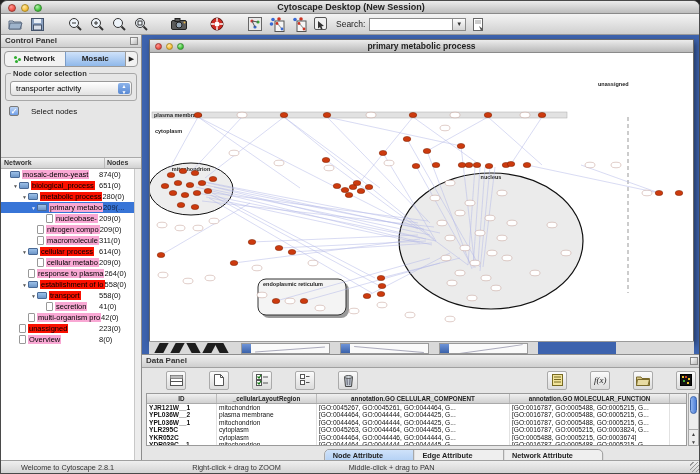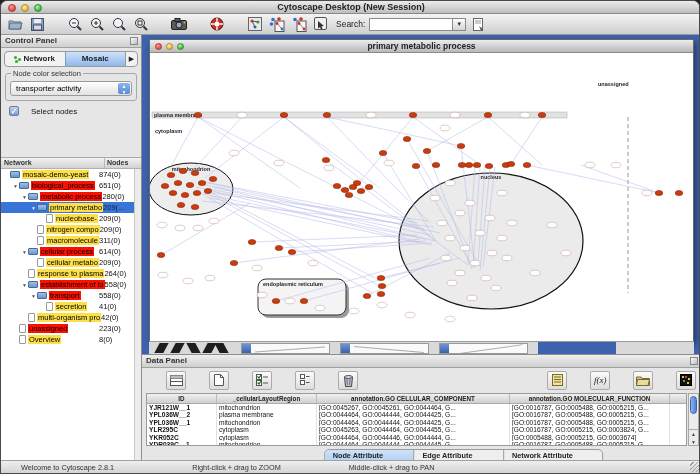--- a/index.html
+++ b/index.html
@@ -46,21 +46,21 @@
     border-radius:4px; background:#f2f2f2; height:16px; overflow:hidden; }
   .cp-tab { flex:1; text-align:center; font-size:8px; font-weight:bold; color:#222; line-height:14px;
     display:flex; align-items:center; justify-content:center; gap:2px; }
   .cp-tab.sel { background:linear-gradient(#cfe2fa,#8fb8ea); border-left:1px solid #7a9cc8; }
   .cp-tab-arrow { width:12px; font-size:7px; text-align:center; color:#222; border-left:1px solid #9a9a9a; line-height:14px;}
   .net-glyph { width:7px; height:7px; position:relative; }
   .net-glyph i { position:absolute; width:3px; height:3px; border-radius:50%; background:#2fae2f; }
   .groupbox { position:relative; margin:6px 4px 0 4px; border:1px solid #a8a8a8; border-radius:3px;
     padding:7px 4px 4px 4px; }
   .groupbox .legend { position:absolute; top:-5px; left:5px; background:#e6e6e6; font-size:7.5px;
-    font-weight:normal; color:#333; padding:0 2px; }
+    font-weight:bold; color:#333; padding:0 2px; }
   .mac-select { display:flex; align-items:center; height:15px; border:1px solid #9a9a9a; border-radius:3px;
     background:linear-gradient(#ffffff,#e2e2e2); font-size:8px; padding-left:5px; position:relative; }
   .mac-select .stepper { position:absolute; right:1px; top:1px; bottom:1px; width:12px; border-radius:2px;
     background:linear-gradient(#8db4ea,#5a8ad4); color:#fff; font-size:5px; line-height:6px; text-align:center; }
   .chk-row { display:flex; align-items:center; gap:4px; margin:5px 0 4px 8px; }
   .chk { width:10px; height:10px; border:1px solid #7a7a7a; border-radius:2px;
     background:linear-gradient(#bcd4f5,#6f9ee8); color:#fff; font-size:8px; line-height:9px; text-align:center; font-weight:bold;}
   .chk-lbl { font-size:8px; color:#111;margin-left:8px; }
 
   .tree-wrap { position:absolute; left:0; right:0; top:122px; bottom:0; background:#fff; border-top:1px solid #aaa; }
@@ -71,21 +71,21 @@
   .tree-body { position:absolute; top:11px; left:0; right:7px; bottom:0; overflow:hidden; }
   .tree-row { display:flex; align-items:center; height:11px; font-size:7.5px; white-space:nowrap; }
   .tree-row.selected { background:#3875d7; }
   .ind { flex:none; display:inline-block; }
   .exp { flex:none; width:7px; font-size:5px; color:#555; text-align:center; }
   .tree-row.selected .exp { color:#dce8fa; }
   .tico { flex:none; margin-right:2px; }
   .tico.folder { width:10px; height:7px; background:linear-gradient(#9cc0e8,#6d96c8); border:1px solid #4a6a96; border-radius:1px; }
   .tico.doc { width:7px; height:9px; background:#fff; border:1px solid #999; border-radius:1px; }
   .tlab { flex:none; padding:0 1px; color:#000; overflow:hidden; max-width:84px; }
-  .tlab.green { background:#fde047; }
+  .tlab.green { background:#f9a8d4; }
   .tlab.red { background:#fb1000; }
   .tcnt { margin-left:auto; flex:none; width:35px; color:#111; overflow:hidden; }
   .tree-row.selected .tcnt { color:#102040; }
   .tree-scroll { position:absolute; top:11px; right:0; bottom:0; width:7px; background:#ececec; border-left:1px solid #c8c8c8; }
 
   
   .rightcol { position:relative; width:559px; height:100%; display:flex; flex-direction:column; }
   .desktop { position:relative; width:100%; height:319px; background:#3d63ae; overflow:hidden; }
   .inner-win { position:absolute; left:7px; top:4px; width:545px; height:303px; background:#fff;
     border:1px solid #6a6a6a; box-shadow:2px 3px 6px rgba(0,0,0,.45); }

